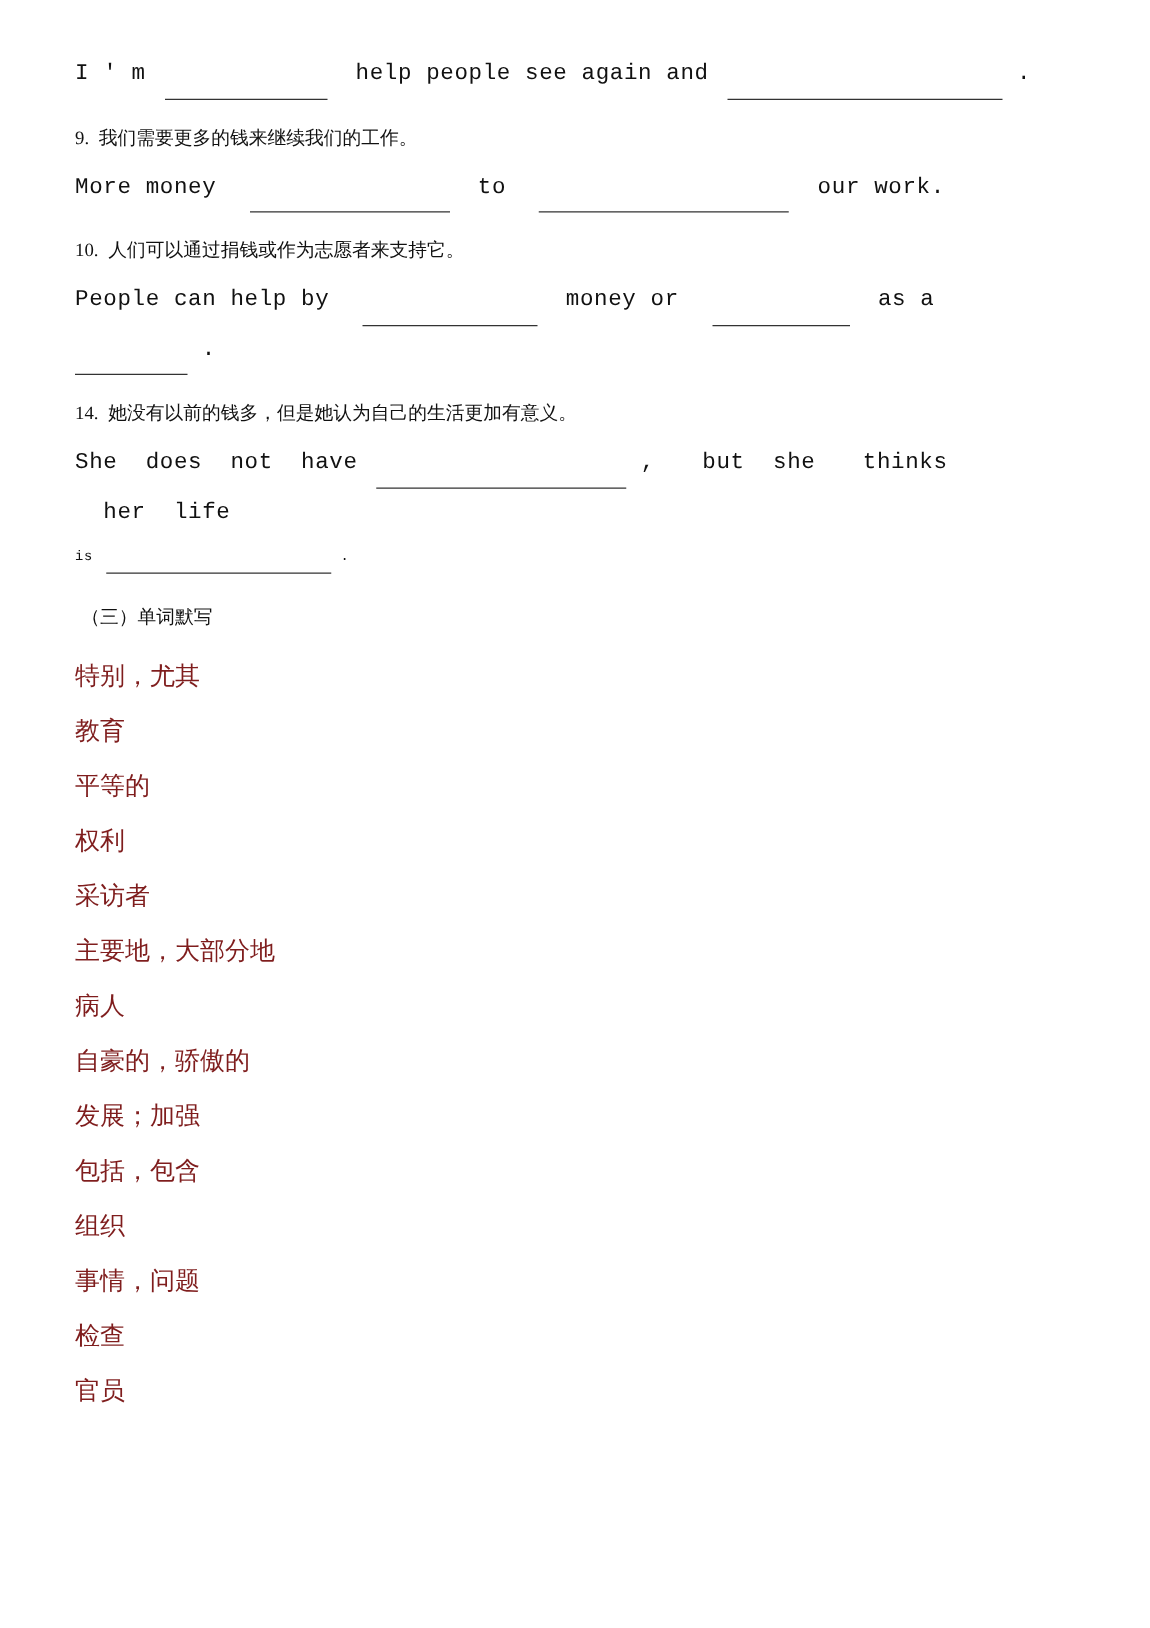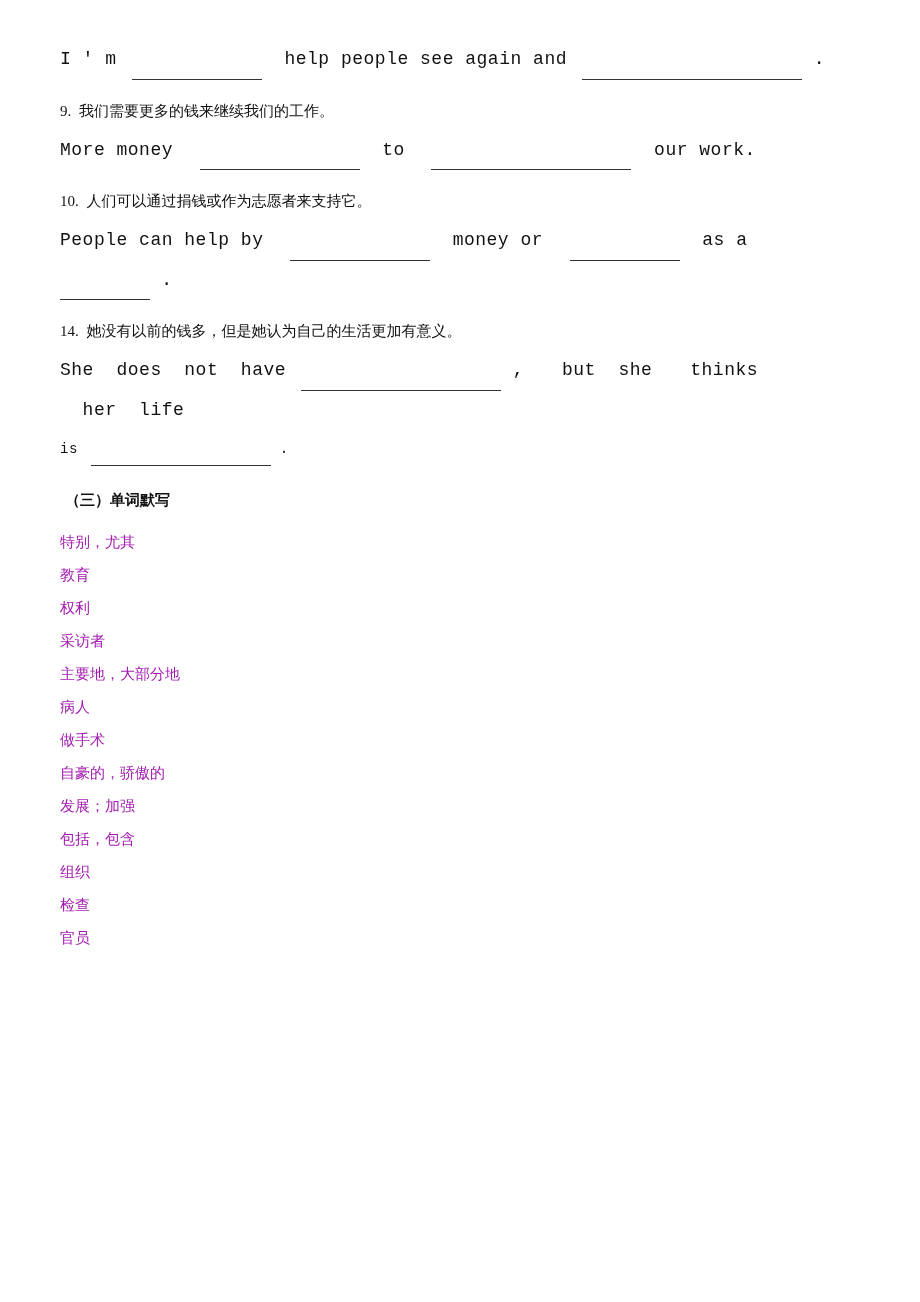--- a/index.html
+++ b/index.html
@@ -38,49 +38,49 @@
     .underline {
       display: inline-block;
       border-bottom: 1px solid #333;
       min-width: 120px;
       height: 18px;
       vertical-align: bottom;
     }
 
     .section-title {
       font-size: 15px;
-      font-weight: bold;
+      font-weight: normal;
       margin: 25px 0 16px 0;
       border-left: 3px solid transparent;
       padding-left: 2px;
     }
 
     .vocab-list {
       list-style: none;
       padding: 0;
     }
 
     .vocab-list li {
-      font-size: 15px;
+      font-size: 20px;
       line-height: 2.2;
-      color: #a21caf;
+      color: #7f1d1d;
     }
 
     .item-num {
       margin-right: 4px;
     }
 
     .word-space {
       margin-right: 4px;
     }
 
     .sentence-continuation {
       margin-top: 2px;
       font-family: "Courier New", Courier, monospace;
-      font-size: 14px;
+      font-size: 11px;
       letter-spacing: 0.5px;
       line-height: 2.4;
     }
   </style>
 </head>
 <body>
 
 <div class="sentence-block">
   <div class="english-sentence">
     <span class="word-space">I&nbsp;'&nbsp;m</span>
@@ -139,24 +139,25 @@
     <span class="underline" style="min-width:180px;"></span>
     <span>.</span>
   </div>
 </div>
 
 <div class="section-title">（三）单词默写</div>
 
 <ul class="vocab-list">
   <li class="vocab-item">特别，尤其</li>
   <li class="vocab-item">教育</li>
+  <li class="vocab-item">平等的</li>
   <li class="vocab-item">权利</li>
   <li class="vocab-item">采访者</li>
   <li class="vocab-item">主要地，大部分地</li>
   <li class="vocab-item">病人</li>
-  <li class="vocab-item">做手术</li>
   <li class="vocab-item">自豪的，骄傲的</li>
   <li class="vocab-item">发展；加强</li>
   <li class="vocab-item">包括，包含</li>
   <li class="vocab-item">组织</li>
+  <li class="vocab-item">事情，问题</li>
   <li class="vocab-item">检查</li>
   <li class="vocab-item">官员</li>
 </ul>
 
 </body></html>

